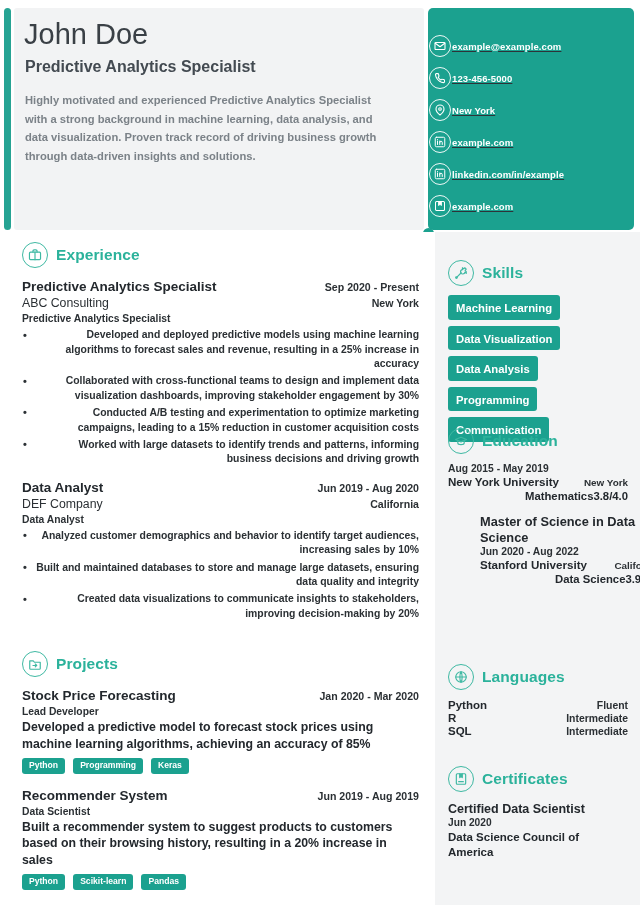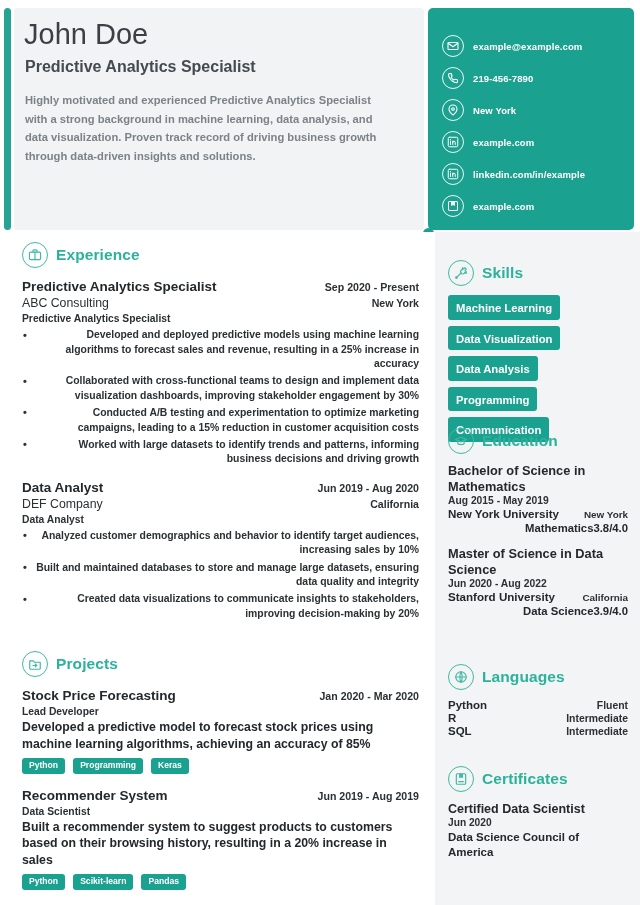--- a/index.html
+++ b/index.html
@@ -68,24 +68,25 @@
   .contact-panel {
     position: absolute;
     left: 428px; top: 8px;
     width: 206px; height: 222px;
     background: #1ba18f;
     border-radius: 5px;
     overflow: hidden;
   }
   .contact-row {
     position: absolute;
-    left: 14px;
+    left: 1px;
     display: flex;
     align-items: center;
-    gap: 9px;
+    gap: 1px;
+    text-decoration: underline;
   }
   .contact-row .cicon {
     width: 22px; height: 22px;
     flex: 0 0 22px;
     border: 1.3px solid rgba(255,255,255,0.92);
     border-radius: 50%;
     display: flex;
     align-items: center;
     justify-content: center;
   }
@@ -355,21 +356,21 @@
         </span>
         <span class="contact-text">example@example.com</span>
       </div>
 
       <div class="contact-row" style="top:59px;">
         <span class="cicon">
           <svg width="12" height="12" viewBox="0 0 24 24" fill="none" stroke="#ffffff" stroke-width="2.2" stroke-linecap="round" stroke-linejoin="round">
             <path d="M21 16.9v2.6a1.8 1.8 0 0 1-2 1.8 18 18 0 0 1-7.8-2.8 17.6 17.6 0 0 1-5.4-5.4A18 18 0 0 1 3 5.2 1.8 1.8 0 0 1 4.8 3.2h2.6a1.8 1.8 0 0 1 1.8 1.6c.1 1 .3 1.9.6 2.8a1.8 1.8 0 0 1-.4 1.9l-1.1 1.1a14.4 14.4 0 0 0 5.4 5.4l1.1-1.1a1.8 1.8 0 0 1 1.9-.4c.9.3 1.8.5 2.8.6a1.8 1.8 0 0 1 1.5 1.8z"></path>
           </svg>
         </span>
-        <span class="contact-text">219-456-7890</span>
+        <span class="contact-text">123-456-5000</span>
       </div>
 
       <div class="contact-row" style="top:91px;">
         <span class="cicon">
           <svg width="12" height="12" viewBox="0 0 24 24" fill="none" stroke="#ffffff" stroke-width="2.2" stroke-linecap="round" stroke-linejoin="round">
             <path d="M20 10c0 6-8 12-8 12s-8-6-8-12a8 8 0 0 1 16 0z"></path>
               <circle cx="12" cy="10" r="2.6"></circle>
           </svg>
         </span>
         <span class="contact-text">New York</span>
@@ -534,33 +535,32 @@
         <span class="sec-ico">
           <svg width="14" height="14" viewBox="0 0 24 24" fill="none" stroke="#3fb9a3" stroke-width="2" stroke-linecap="round" stroke-linejoin="round">
             <path d="M2.5 9.5 12 5.5l9.5 4-9.5 4z"></path>
             <path d="M6.5 11.5v4c0 1.6 2.5 2.8 5.5 2.8s5.5-1.2 5.5-2.8v-4"></path>
           </svg>
         </span>
         <span class="sec-title">Education</span>
       </div>
 
       <div class="edu-entry">
-        <div class="edu-degree">Bachelor of Science in Mathematics</div>
         <div class="edu-date">Aug 2015 - May 2019</div>
         <div class="edu-school-row">
           <span class="edu-school">New York University</span>
           <span class="edu-loc">New York</span>
         </div>
         <div class="edu-major-row">
           <span class="edu-major">Mathematics</span>
           <span class="edu-gpa">3.8/4.0</span>
         </div>
       </div>
 
-      <div class="edu-entry" style="margin-top:12px;">
+      <div class="edu-entry" style="margin-top:12px;margin-left:32px;">
         <div class="edu-degree">Master of Science in Data Science</div>
         <div class="edu-date">Jun 2020 - Aug 2022</div>
         <div class="edu-school-row">
           <span class="edu-school">Stanford University</span>
           <span class="edu-loc">California</span>
         </div>
         <div class="edu-major-row">
           <span class="edu-major">Data Science</span>
           <span class="edu-gpa">3.9/4.0</span>
         </div>

